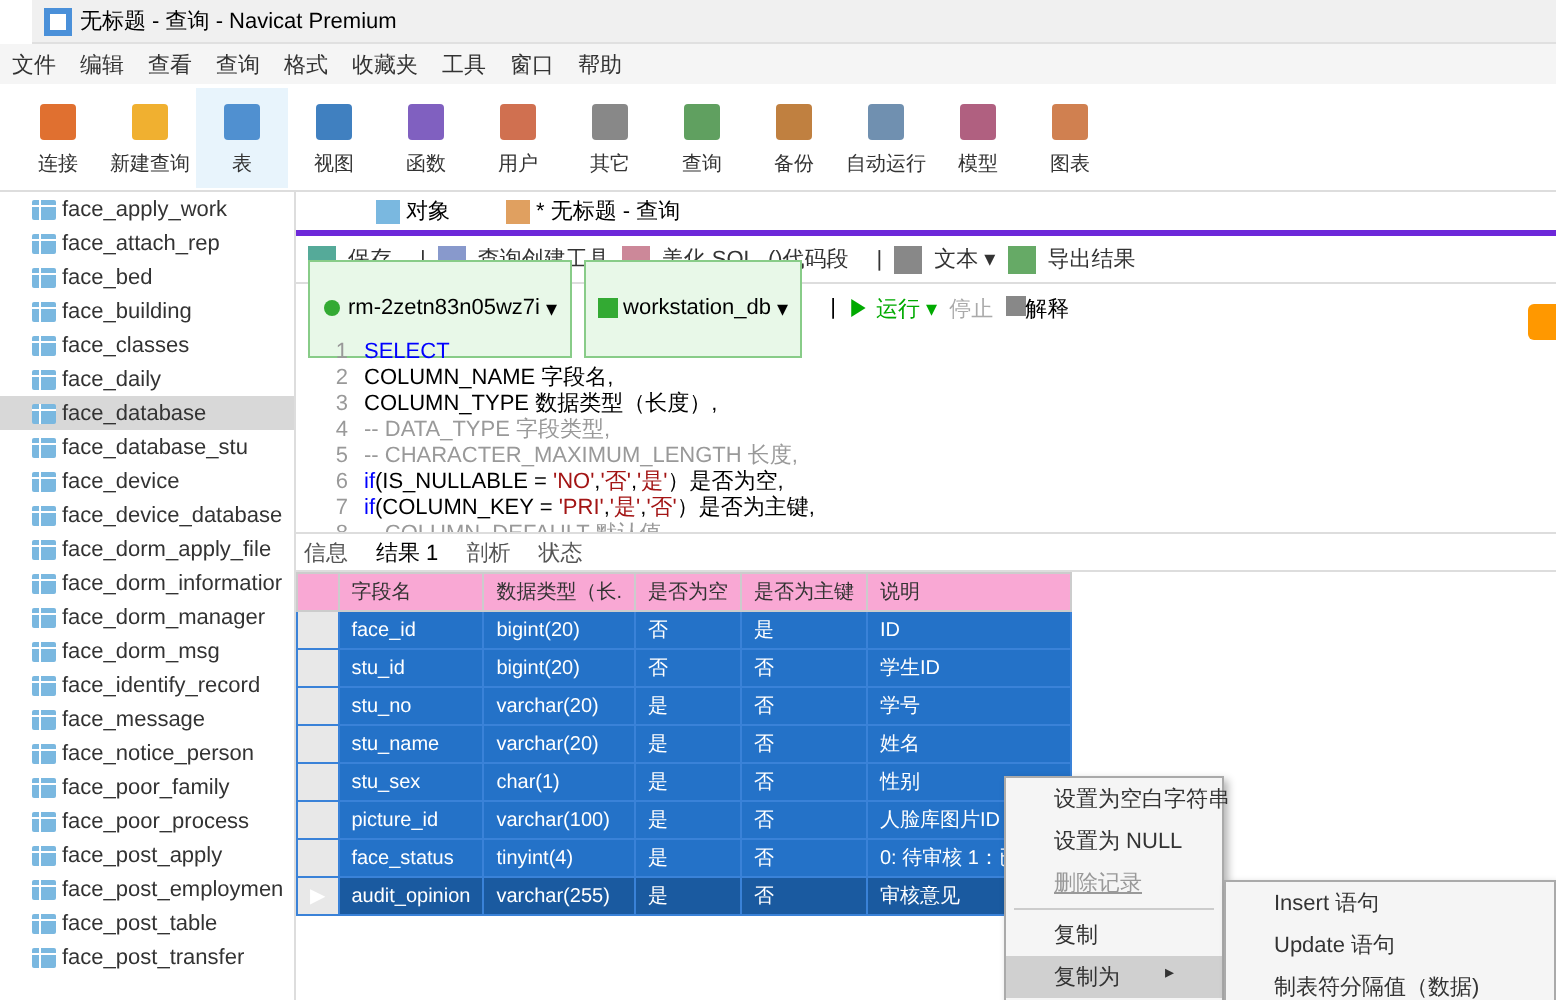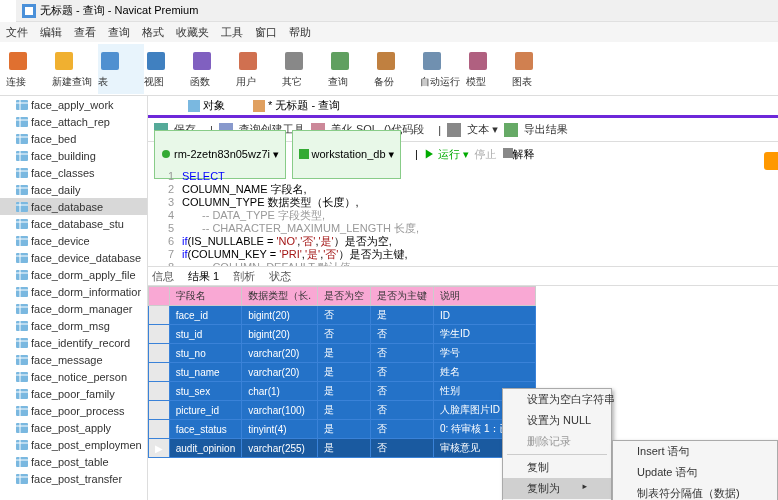--- a/index.html
+++ b/index.html
@@ -2,21 +2,21 @@
 <html><head>
 <meta charset="utf-8">
 <style>
 * { margin:0; padding:0; box-sizing:border-box; font-family:"Microsoft YaHei",Arial,sans-serif; font-size:11px; }
 body { background:#fff; width:778px; height:500px; overflow:hidden; position:relative; }
 .titlebar { height:22px; background:#f0f0f0; display:flex; align-items:center; padding-left:6px; border-bottom:1px solid #e0e0e0;margin-left:16px; }
 .titlebar svg { margin-right:4px; }
 .menubar { height:20px; background:#f5f5f5; display:flex; align-items:center; padding-left:6px; gap:12px; }
 .menubar span { color:#333; cursor:default; }
 .toolbar { height:54px; background:#fff; display:flex; align-items:center; padding-left:6px; gap:0; border-bottom:1px solid #ddd; }
-.tool { display:flex; flex-direction:column; justify-content:center; width:46px; height:50px; cursor:pointer; }
+.tool { display:flex; flex-direction:column; align-items:center; justify-content:center; width:46px; height:50px; cursor:pointer; }
 .tool.active { background:#e8f4fc; }
 .tool .ico { width:24px; height:24px; display:flex; align-items:center; justify-content:center; }
 .tool .lbl { font-size:10px; color:#333; margin-top:2px; }
 .main { display:flex; height:404px; }
 .sidebar { width:148px; background:#fff; border-right:1px solid #ddd; overflow:hidden; }
 .tree-item { display:flex; align-items:center; height:17px; padding-left:16px; cursor:pointer; white-space:nowrap; }
 .tree-item.sel { background:#d8d8d8; }
 .tree-item svg { margin-right:3px; flex-shrink:0; }
 .tree-item span { color:#333; }
 .content { flex:1; display:flex; flex-direction:column; position:relative; }
@@ -24,33 +24,33 @@
 .tabbar .tab { display:flex; align-items:center; gap:3px; }
 .toolbar2 { height:24px; display:flex; align-items:center; padding-left:6px; gap:6px; border-bottom:1px solid #ddd; }
 .toolbar2 span { color:#333; }
 .dbbar { height:24px; display:flex; align-items:center; padding-left:6px; gap:6px; }
 .dbsel { border:1px solid #8c8; background:#e8f8e8; padding:17px 6px; display:flex; align-items:center; gap:3px; }
 .editor { height:100px; padding:4px 8px; font-family:Consolas,monospace; font-size:11px; line-height:13px; overflow:hidden; }
 .editor .line { display:flex; }
 .editor .ln { width:18px; color:#999; text-align:right; margin-right:8px; }
 .editor .kw { color:#00f; }
 .editor .str { color:#a31515; }
-.editor .cm { color:#999;margin-left:20px; }
+.editor .cm { color:#999; }
 .restabs { height:20px; display:flex; align-items:center; border-top:1px solid #ddd; border-bottom:1px solid #ddd; padding-left:4px; gap:14px; }
 .restabs span { color:#555; }
 .restabs .act { color:#000; }
 .grid { position:relative; }
 .grid table { border-collapse:collapse; }
 .grid th { background:#f9a8d4; border:1px solid #ccc; padding:2px 6px; text-align:left; font-weight:normal; font-size:10px; color:#333; }
 .grid td { background:#2472c8; color:#fff; border:1px solid #3a82d8; padding:2px 6px; font-size:10px; white-space:nowrap; }
 .grid tr.focus td { background:#1a5aa0; }
 .ctxmenu { position:absolute; background:#f5f5f5; border:1px solid #aaa; box-shadow:2px 2px 4px rgba(0,0,0,0.3); z-index:10; }
 .ctxmenu .mi { padding:3px 24px 3px 24px; color:#333; cursor:default; white-space:nowrap; }
 .ctxmenu .mi.hov { background:#d0d0d0; }
-.ctxmenu .mi.dis { color:#999; }
+.ctxmenu .mi.dis { color:#999;text-decoration:underline; }
 .ctxmenu .sep { height:1px; background:#ccc; margin:2px 4px; }
 .ctxmenu .arr::after { content:"▸"; float:right; margin-left:20px; font-size:9px; }
 .badge { position:absolute; right:0; top:152px; width:14px; height:18px; background:#ff9800; border-radius:3px 0 0 3px; }
 .watermark { position:absolute; right:4px; bottom:2px; color:#ccc; font-size:10px; }
 </style>
 </head>
 <body>
 
 <div class="titlebar">
   <svg width="14" height="14">

